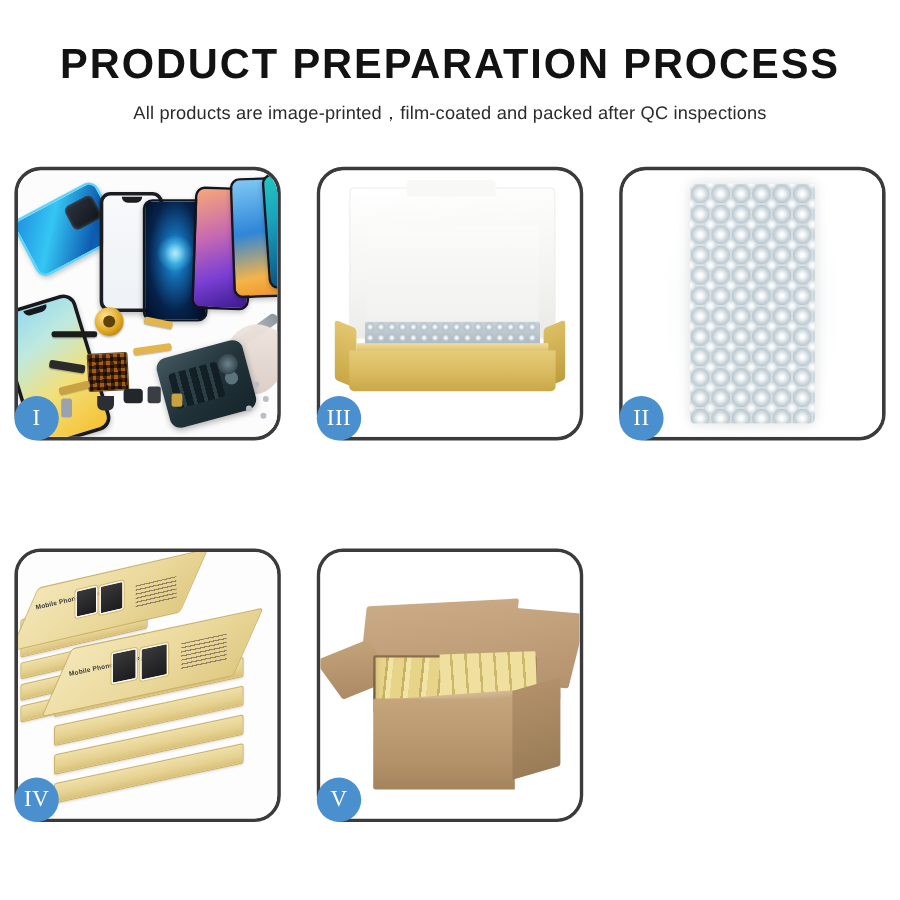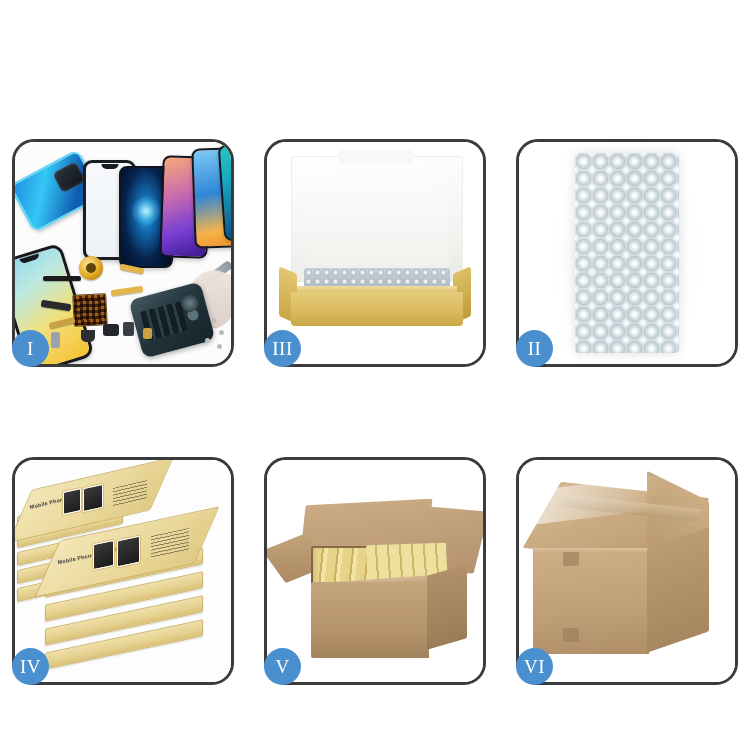--- a/index.html
+++ b/index.html
@@ -418,20 +418,24 @@
     background:linear-gradient(120deg,rgba(255,255,255,.7),rgba(255,255,255,0) 70%);
     transform:rotate(-7deg);
     pointer-events:none;
   }
 </style>
 </head>
 <body>
 
 <div class="page">
 
+  <div class="header">
+    <h1 class="title">PRODUCT PREPARATION PROCESS</h1>
+    <p class="subtitle">All products are image-printed，film-coated and packed after QC inspections</p>
+  </div>
 
   <div class="grid">
 
     <div class="panel">
       <div class="panel-inner p1">
         <div class="ph ph-a"></div>
         <div class="ph ph-b"></div>
         <div class="ph ph-c"></div>
         <div class="ph ph-d"></div>
         <div class="ph ph-e"></div>
@@ -523,29 +527,15 @@
         <div class="c5-inner"></div>
         <div class="c5-goods"></div>
         <div class="c5-goods2"></div>
         <div class="c5-toprim"></div>
         <div class="c5-frontface"></div>
         <div class="c5-sideface"></div>
       </div>
       <div class="badge">V</div>
     </div>
 
-    <div class="panel">
-      <div class="panel-inner p6">
-        <div class="c6-top"></div>
-        <div class="c6-topright"></div>
-        <div class="c6-tape"></div>
-        <div class="c6-edge"></div>
-        <div class="c6-front"></div>
-        <div class="c6-side"></div>
-        <div class="c6-flapmark"></div>
-        <div class="c6-flapmark2"></div>
-        <div class="c6-sheen"></div>
-      </div>
-      <div class="badge">VI</div>
-    </div>
 
   </div>
 </div>
 
 </body></html>

